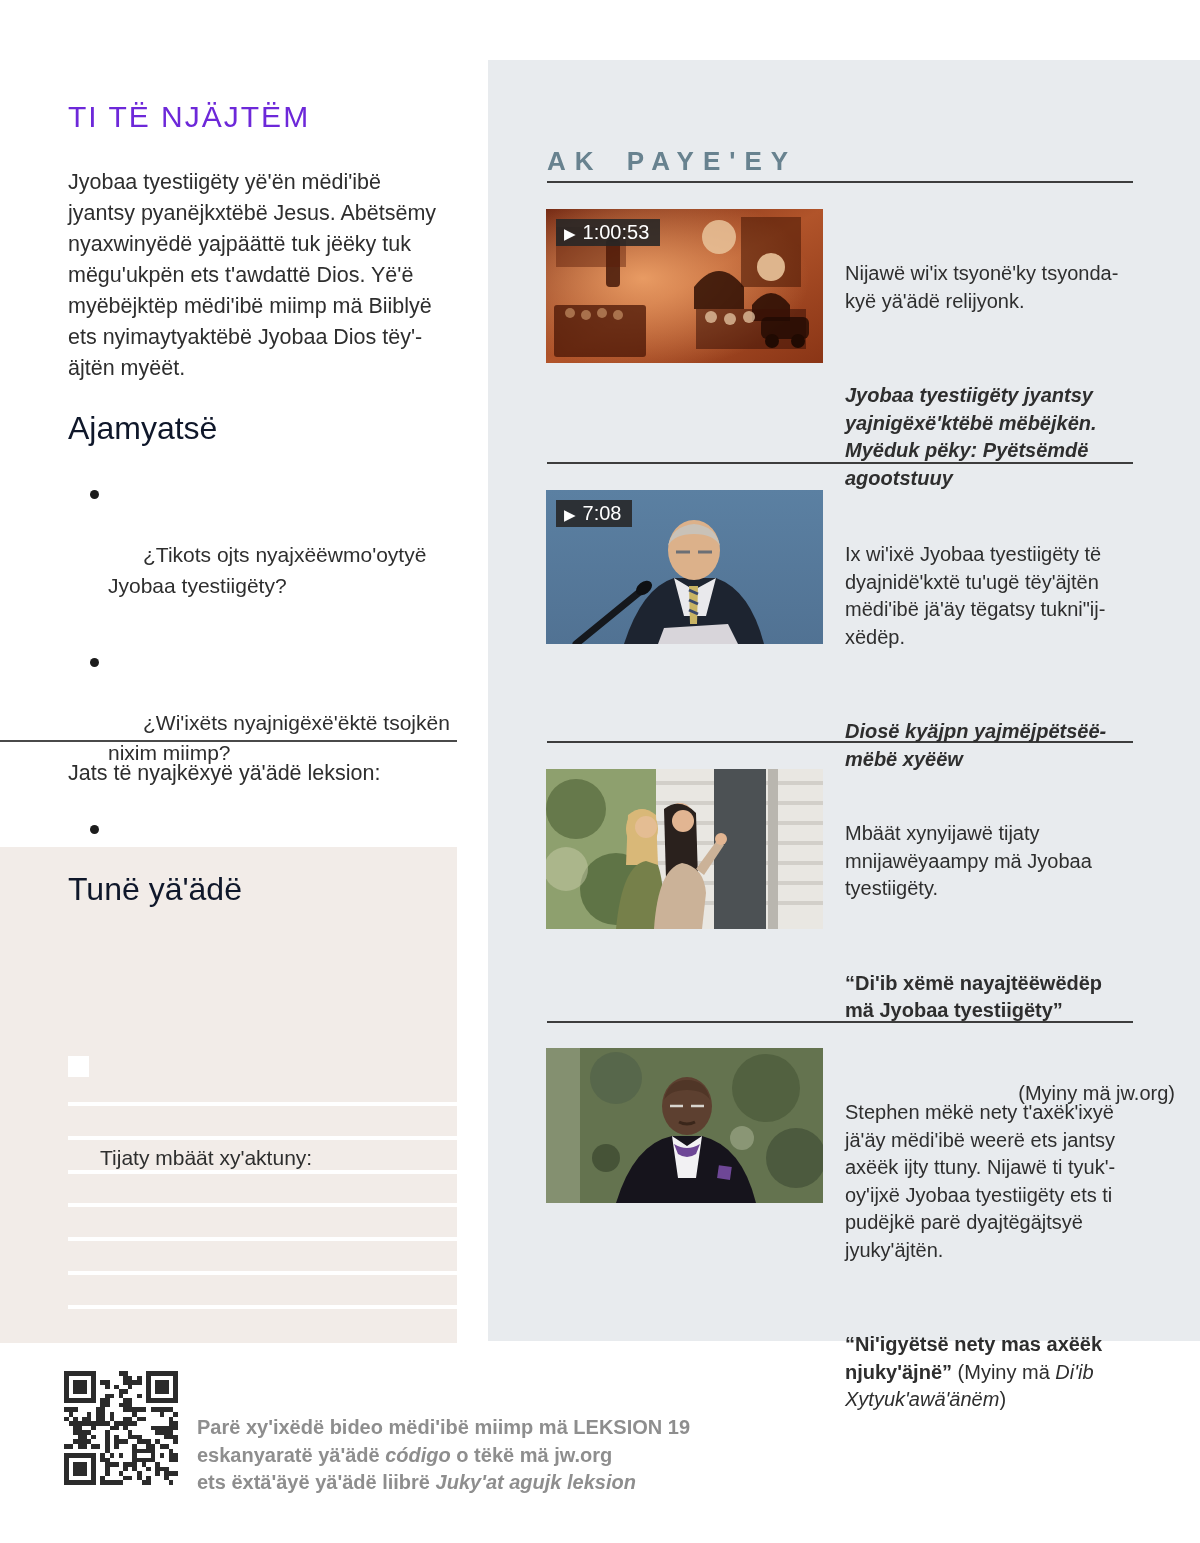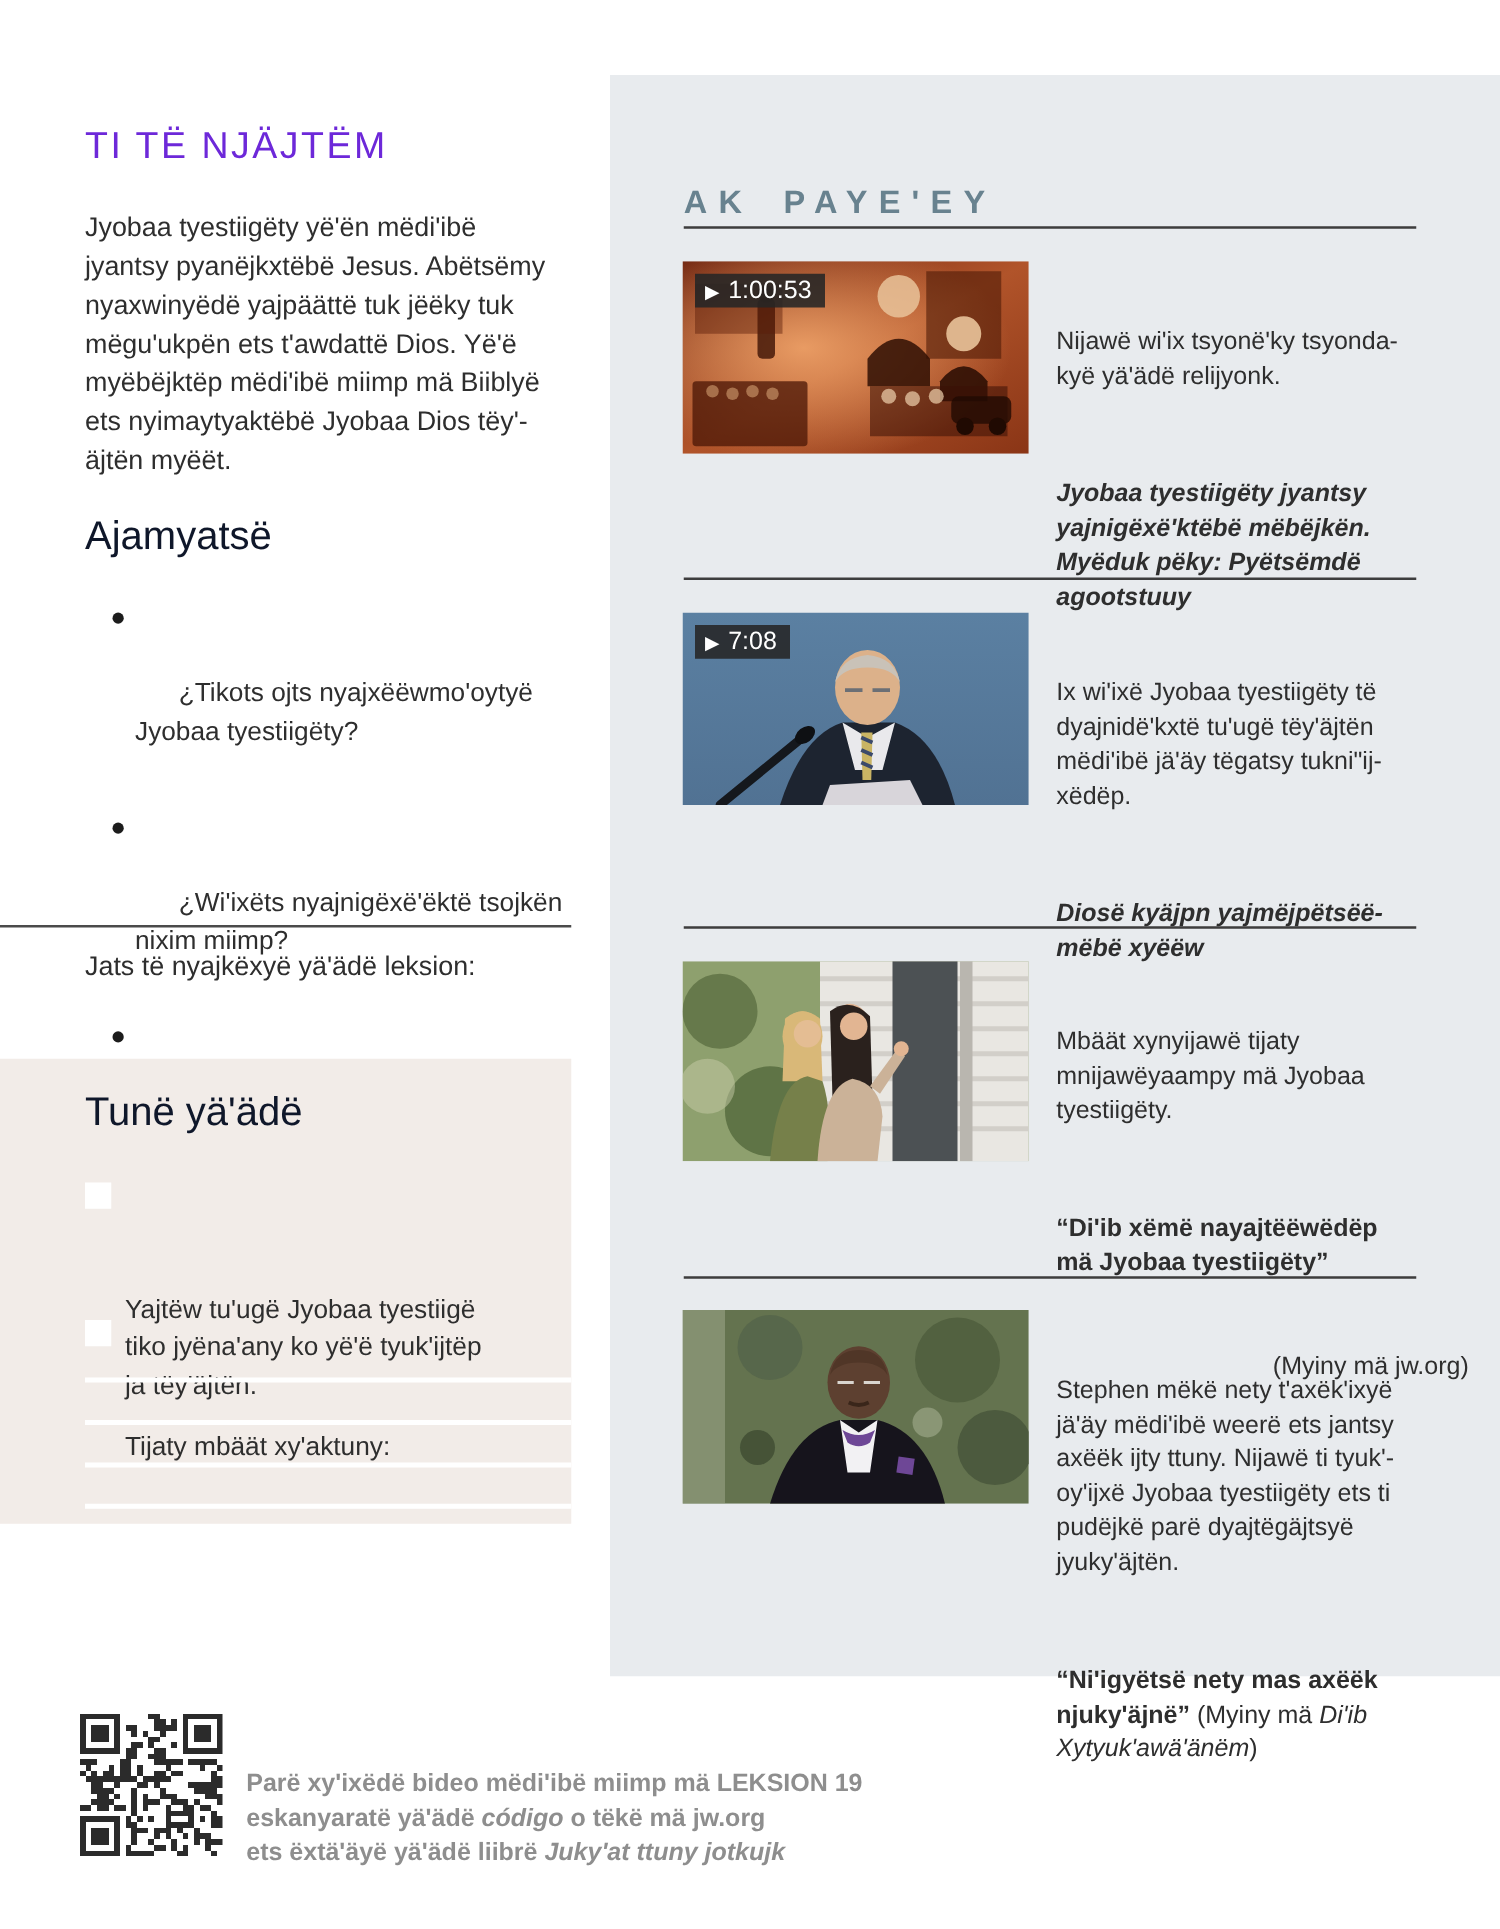--- a/index.html
+++ b/index.html
@@ -10,21 +10,21 @@
   .h-orange{position:absolute;left:68px;top:100px;font-size:30px;font-weight:400;letter-spacing:2px;color:#6d28d9;white-space:pre;}
   .intro{position:absolute;left:68px;top:167px;font-size:21.5px;line-height:31px;white-space:pre;color:#2e2e2e;}
   .h-slate{font-weight:500;color:#0f172a;}
   .h-ajam{position:absolute;left:68px;top:410px;font-size:32px;}
   .qlist{position:absolute;left:68px;top:479px;}
   .qitem{position:relative;padding-left:40px;margin-bottom:15px;font-size:21px;line-height:30.5px;white-space:pre;}
   .qdot{position:absolute;left:22px;top:11px;width:9px;height:9px;border-radius:50%;background:#1c1c1c;}
   .rule-left{position:absolute;left:0;top:740px;width:457px;height:2px;background:#4a4a4a;}
   .jats{position:absolute;left:68px;top:761px;font-size:21.5px;white-space:pre;}
 
-  .todo-box{position:absolute;left:0;top:847px;width:457px;height:372px;background:#f2ece8;}
+  .todo-box{position:absolute;left:0;top:847px;width:457px;height:496px;background:#f2ece8;}
   .h-tune{position:absolute;left:68px;top:24px;font-size:32px;}
   .task{position:absolute;left:68px;font-size:21px;line-height:30.5px;white-space:pre;}
   .task-text{display:block;padding-left:32px;}
   .cbox{position:absolute;left:0;top:5px;width:21px;height:21px;background:#ffffff;}
   .wline{position:absolute;left:68px;width:389px;height:4px;background:#ffffff;}
 
   
   .panel{position:absolute;left:488px;top:60px;width:712px;height:1281px;background:#e8ebee;}
   .h-ak{position:absolute;left:59px;top:46px;font-size:26px;font-weight:700;letter-spacing:9px;word-spacing:8px;color:#68828f;white-space:pre;}
   .sep{position:absolute;left:59px;width:586px;height:2px;background:#3d3d3d;}
@@ -80,26 +80,20 @@
     </div>
   </div>
 
   <div class="rule-left"></div>
 
   <div class="jats">Jats të nyajkëxyë yä'ädë leksion:</div>
 
   <div class="todo-box">
     <div class="h-slate h-tune">Tunë yä'ädë</div>
 
-    <div class="task" style="top:94px;">
-      <span class="cbox"></span>
-      <span class="task-text">Yajtëw tu'ugë Jyobaa tyestiigë
-tiko jyëna'any ko yë'ë tyuk'ijtëp
-ja tëy'äjtën.</span>
-    </div>
 
     <div class="task" style="top:204px;">
       <span class="cbox"></span>
       <span class="task-text">Tijaty mbäät xy'aktuny:</span>
     </div>
 
     <div class="wline" style="top:255px;"></div>
     <div class="wline" style="top:289px;"></div>
     <div class="wline" style="top:323px;"></div>
     <div class="wline" style="top:356px;"></div>
@@ -478,15 +472,15 @@
         <rect x="11" y="24" width="1" height="1"></rect>
         <rect x="12" y="24" width="1" height="1"></rect>
         <rect x="17" y="24" width="1" height="1"></rect>
         <rect x="18" y="24" width="1" height="1"></rect>
         <rect x="23" y="24" width="1" height="1"></rect>
       </g>
   </svg>
 
   <div class="footer-text"><span>Parë xy'ixëdë bideo mëdi'ibë miimp mä LEKSION 19</span>
 <span>eskanyaratë yä'ädë </span><span class="it">código</span><span> o tëkë mä jw.org</span>
-<span>ets ëxtä'äyë yä'ädë liibrë </span><span class="it">Juky'at ttuny jotkujk</span></div>
+<span>ets ëxtä'äyë yä'ädë liibrë </span><span class="it">Juky'at agujk leksion</span></div>
 
 </div>
 
 </body></html>

